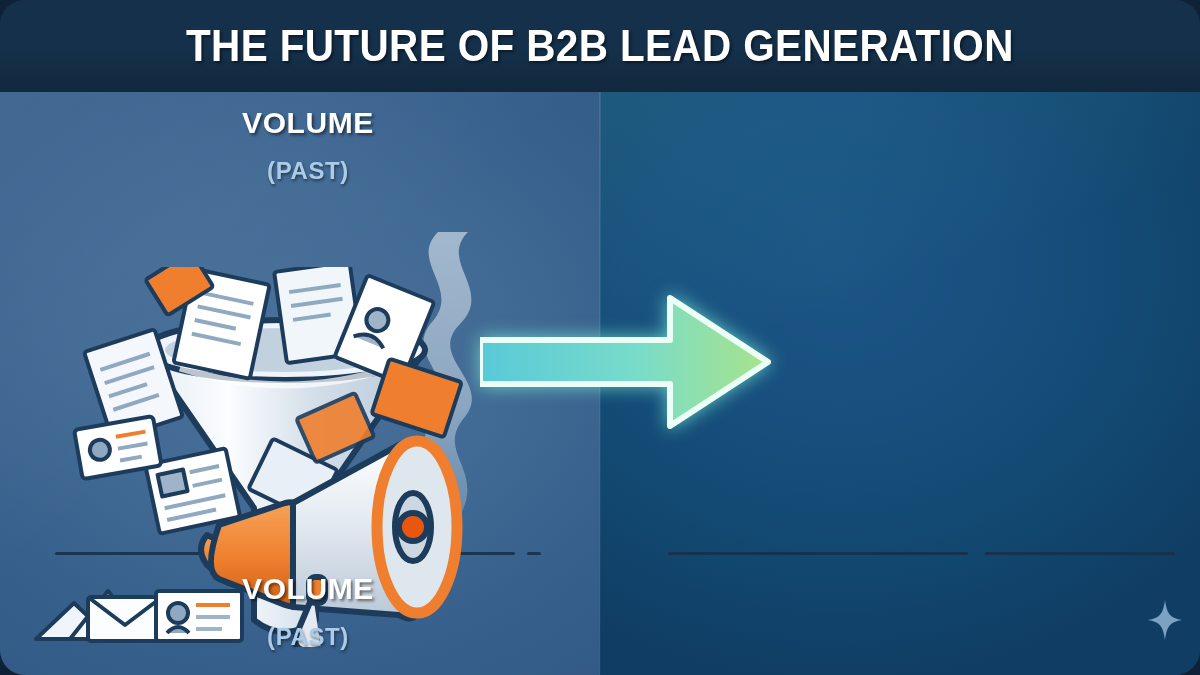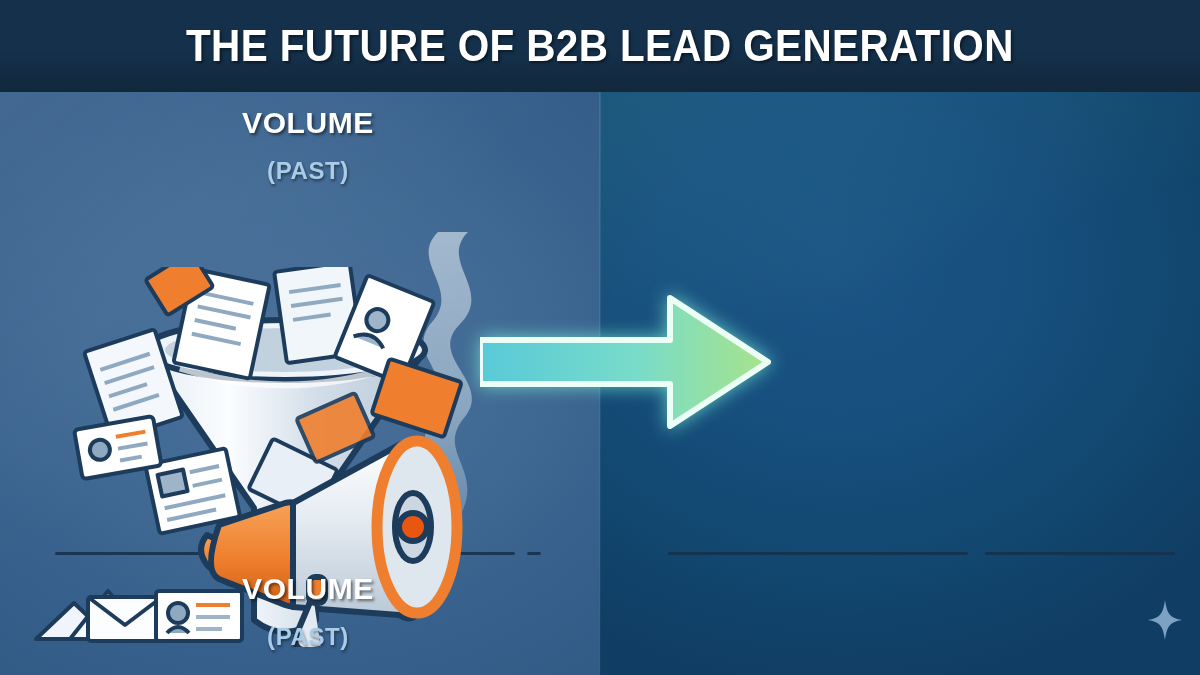--- a/index.html
+++ b/index.html
@@ -1,20 +1,21 @@
 <!DOCTYPE html>
 <html><head>
 <meta charset="utf-8">
 <style>
   html,body{margin:0;padding:0;background:#0f2136;}
   body{font-family:"Liberation Sans","DejaVu Sans",sans-serif;}
 
   #stage{
     position:relative;width:1200px;height:675px;overflow:hidden;
     background:#123049;
+    border-radius:25px;
   }
 
   
   #header{
     position:absolute;left:0;top:0;width:1200px;height:92px;
     background:linear-gradient(180deg,#16304b 0%,#14304a 55%,#12283d 100%);
     display:flex;align-items:center;justify-content:center;
     z-index:40;
   }
   #header-title{

